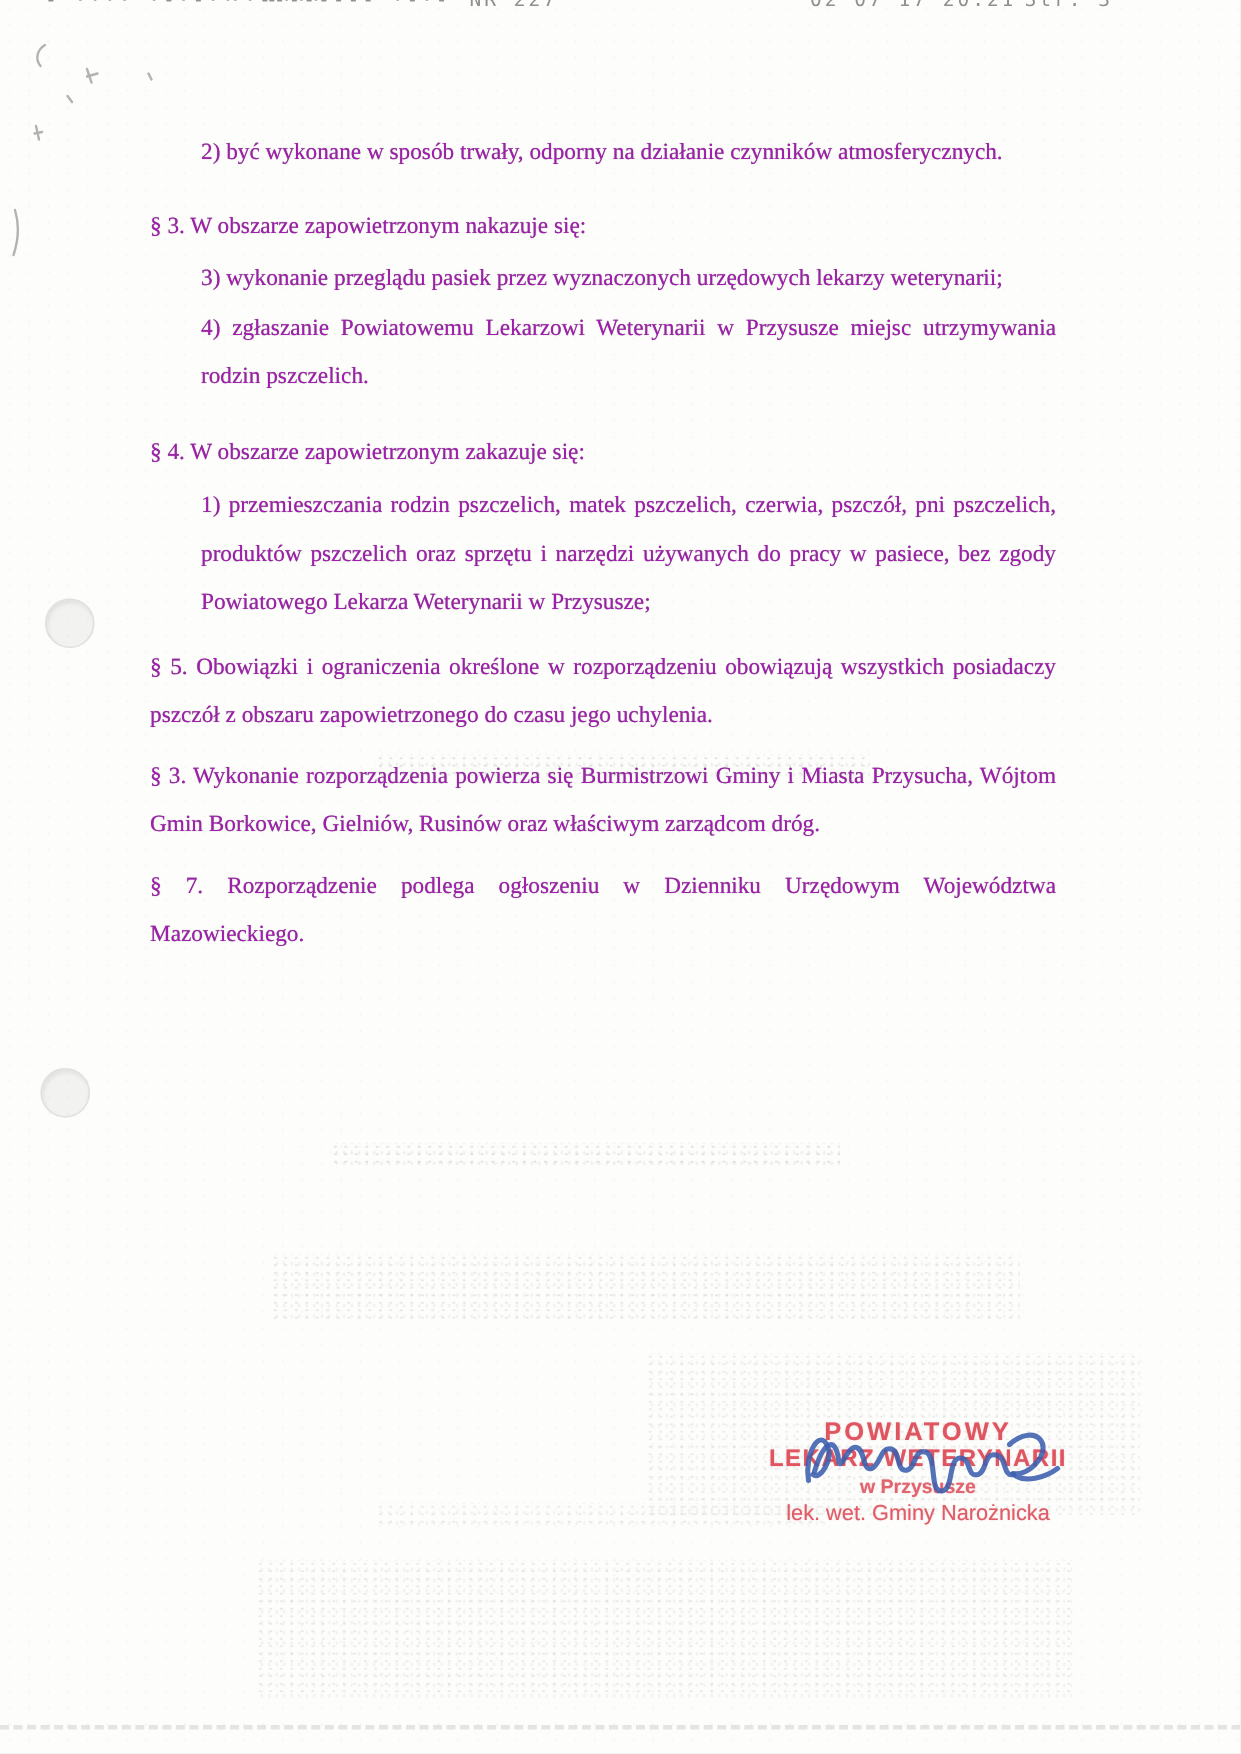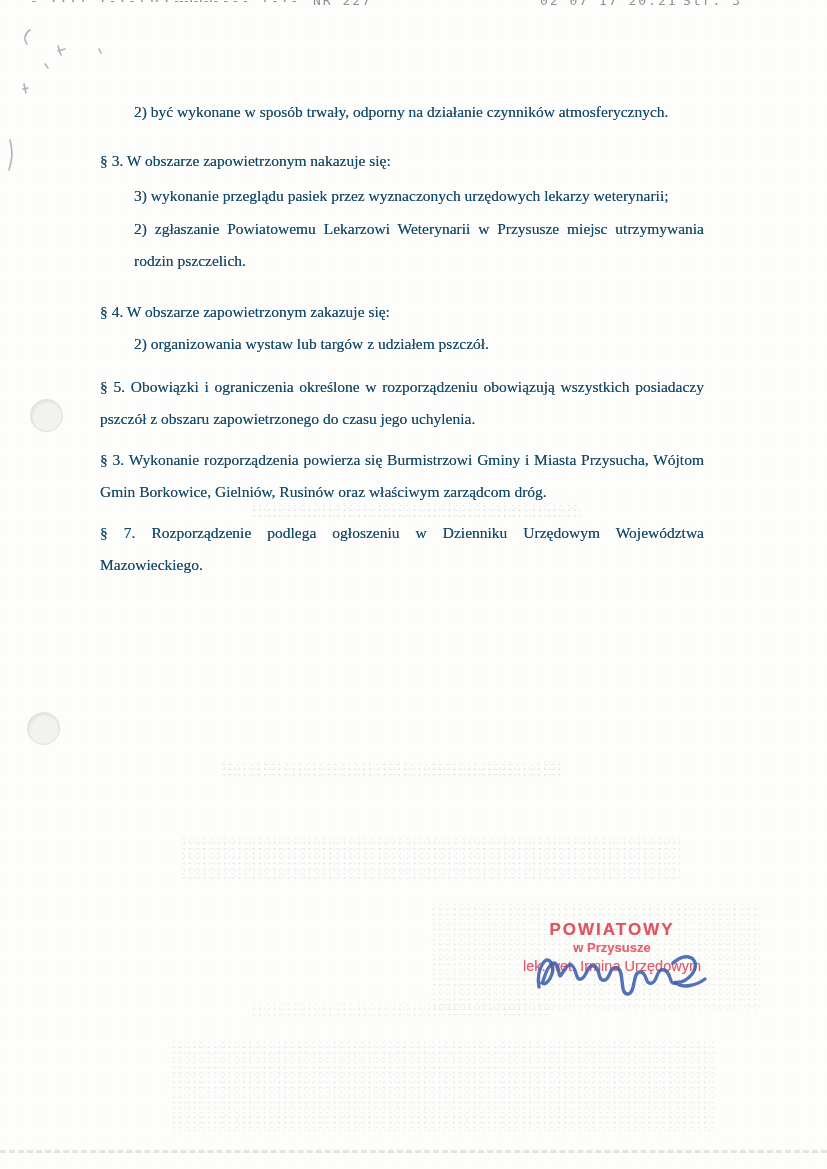--- a/index.html
+++ b/index.html
@@ -28,22 +28,22 @@
   
   .hole{
     position:absolute; width:31px; height:31px; border-radius:50%;
     background:#f2f2f0; border:1px solid #e0e0dd;
     box-shadow:inset 1px 2px 3px rgba(0,0,0,0.07), 0 0 1px rgba(0,0,0,0.04);
   }
   .hole-1{left:30px; top:399px;}
   .hole-2{left:27px; top:712px;}
   
   .doc{
-    position:absolute; left:100px; top:96px; width:604px;
-    font-size:15.5px; line-height:32.5px; color:#0c4a6e;
+    position:absolute; left:100px; top:86px; width:604px;
+    font-size:15.5px; line-height:32.5px; color:#a21caf;
     text-align:justify;
     text-shadow:0 0 0.6px rgba(45,45,45,0.65);
   }
   .doc p{margin:0;}
   .p1{margin:0 0 16px 34px !important;}
   .p2{margin:0 0 0 0;}
   .p3{margin:16px 0 0 0 !important;}
   .p4{margin:3px 0 0 34px !important;}
   .p5{margin:0 0 0 34px !important;}
   .p6{margin:18px 0 0 0 !important;}
@@ -61,21 +61,21 @@
     background-size:7px 5px, 5px 7px; background-position:0 0, 2px 3px;
   }
   .sp1{left:250px; top:503px; width:330px; height:15px; opacity:.55;}
   .sp2{left:220px; top:762px; width:340px; height:16px; opacity:.55;}
   .sp3{left:180px; top:836px; width:500px; height:44px; opacity:.45;}
   .sp4{left:430px; top:902px; width:330px; height:108px; opacity:.40;}
   .sp5{left:170px; top:1040px; width:545px; height:92px; opacity:.42;}
   .sp6{left:250px; top:1002px; width:300px; height:16px; opacity:.40;}
   
   .stamp{
-    position:absolute; left:498px; top:921px; width:228px; text-align:center;
+    position:absolute; left:498px; top:946px; width:228px; text-align:center;
     font-family:"Liberation Sans", sans-serif;
     color:var(--stamp-ink, #df5560);
     text-shadow:0 0 0.8px rgba(223,85,96,0.55);
   }
   .stamp .s1{font-size:17px; line-height:18px; font-weight:600; letter-spacing:2px;}
   .stamp .s2{font-size:16px; line-height:18px; font-weight:600; letter-spacing:1px;}
   .stamp .s3{font-size:13px; line-height:18px; font-weight:600; opacity:.9;}
   .stamp .s4{font-size:14.5px; line-height:18px; white-space:nowrap; opacity:.95;}
   
   .signature{position:absolute; left:533px; top:941px; z-index:5;}
@@ -111,39 +111,40 @@
     </g>
   </svg>
 
   <div class="hole hole-1"></div>
   <div class="hole hole-2"></div>
 
   <div class="doc">
     <p class="p1">2)  być wykonane w sposób trwały, odporny na działanie czynników atmosferycznych.</p>
     <p class="p3">§  3.  W obszarze zapowietrzonym nakazuje się:</p>
     <p class="p4">3)  wykonanie przeglądu pasiek przez wyznaczonych urzędowych lekarzy weterynarii;</p>
-    <p class="p5">2)  zgłaszanie Powiatowemu Lekarzowi Weterynarii w Przysusze miejsc utrzymywania rodzin pszczelich.</p>
+    <p class="p5">4)  zgłaszanie Powiatowemu Lekarzowi Weterynarii w Przysusze miejsc utrzymywania rodzin pszczelich.</p>
     <p class="p6">§  4.  W obszarze zapowietrzonym zakazuje się:</p>
-    <p class="p8">2)  organizowania wystaw lub targów z udziałem pszczół.</p>
+    <p class="p7">1)  przemieszczania rodzin pszczelich, matek pszczelich, czerwia, pszczół, pni pszczelich, produktów pszczelich oraz sprzętu i narzędzi używanych do pracy w pasiece, bez zgody Powiatowego Lekarza Weterynarii w Przysusze;</p>
     <p class="p9">§  5.  Obowiązki i ograniczenia określone w rozporządzeniu obowiązują wszystkich posiadaczy pszczół z obszaru zapowietrzonego do czasu jego uchylenia.</p>
     <p class="p10">§  3.  Wykonanie rozporządzenia powierza się Burmistrzowi Gminy i Miasta Przysucha, Wójtom Gmin Borkowice, Gielniów, Rusinów oraz właściwym zarządcom dróg.</p>
     <p class="p12">§  7.  Rozporządzenie podlega ogłoszeniu w Dzienniku Urzędowym Województwa Mazowieckiego.</p>
   </div>
 
   <div class="speckle sp1"></div>
   <div class="speckle sp2"></div>
   <div class="speckle sp3"></div>
   <div class="speckle sp4"></div>
   <div class="speckle sp5"></div>
   <div class="speckle sp6"></div>
 
   <div class="stamp">
     <div class="s1">POWIATOWY</div>
+    <div class="s2">LEKARZ WETERYNARII</div>
     <div class="s3">w Przysusze</div>
-    <div class="s4">lek. wet. Irmina Urzędowym</div>
+    <div class="s4">lek. wet. Gminy Narożnicka</div>
   </div>
 
   <svg class="signature" width="178" height="62" viewBox="0 0 178 62">
     <path d="M 6 46 C 3 28, 14 10, 19 24 C 22 32, 14 46, 9 42"></path>
     <path d="M 10 40 C 16 20, 24 16, 26 32 C 27 42, 32 22, 38 24 C 44 26, 42 40, 48 38 C 54 36, 54 23, 61 25 C 68 27, 64 41, 72 39 C 78 37, 76 25, 84 27 C 92 29, 86 54, 95 53 C 103 52, 99 31, 107 31 C 115 31, 111 44, 119 42 C 125 40, 123 27, 131 29 C 139 31, 135 44, 143 42"></path>
     <path d="M 140 22 C 158 6, 172 24, 154 38 C 146 44, 140 40, 143 42 C 150 48, 164 44, 172 38"></path>
   </svg>
 
   <div class="fold-line"></div>
   <div class="grain"></div>

